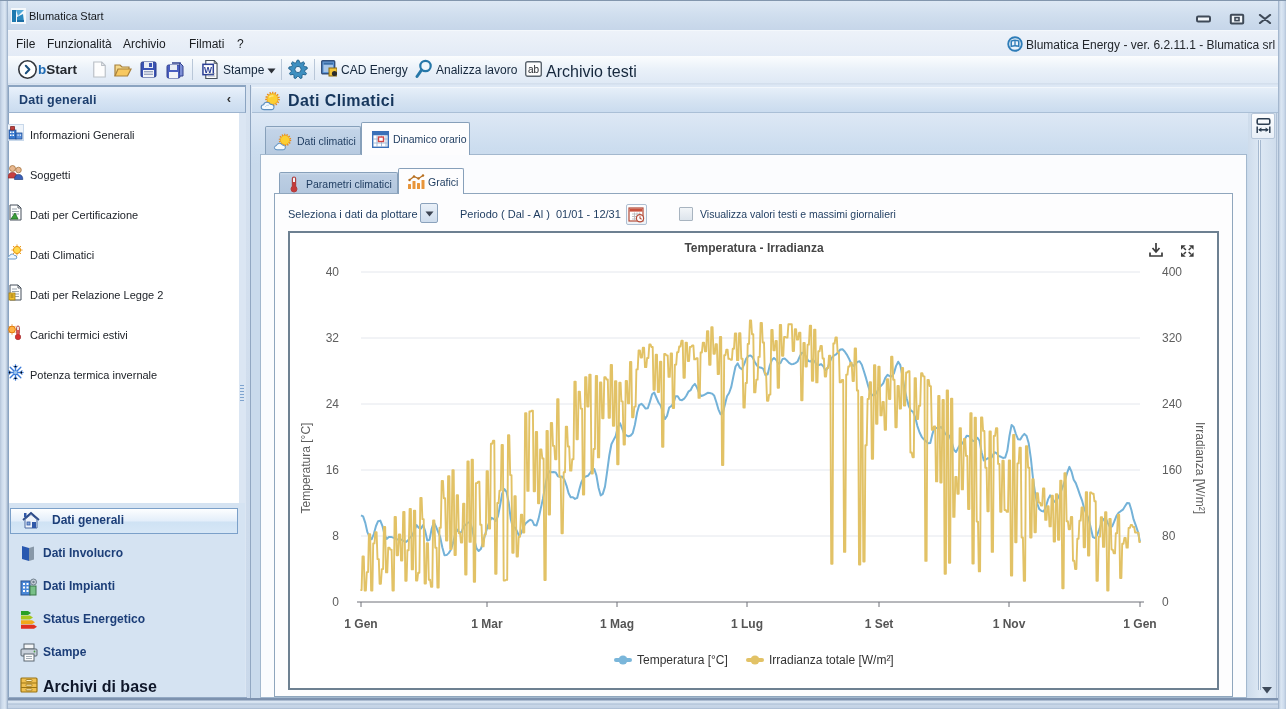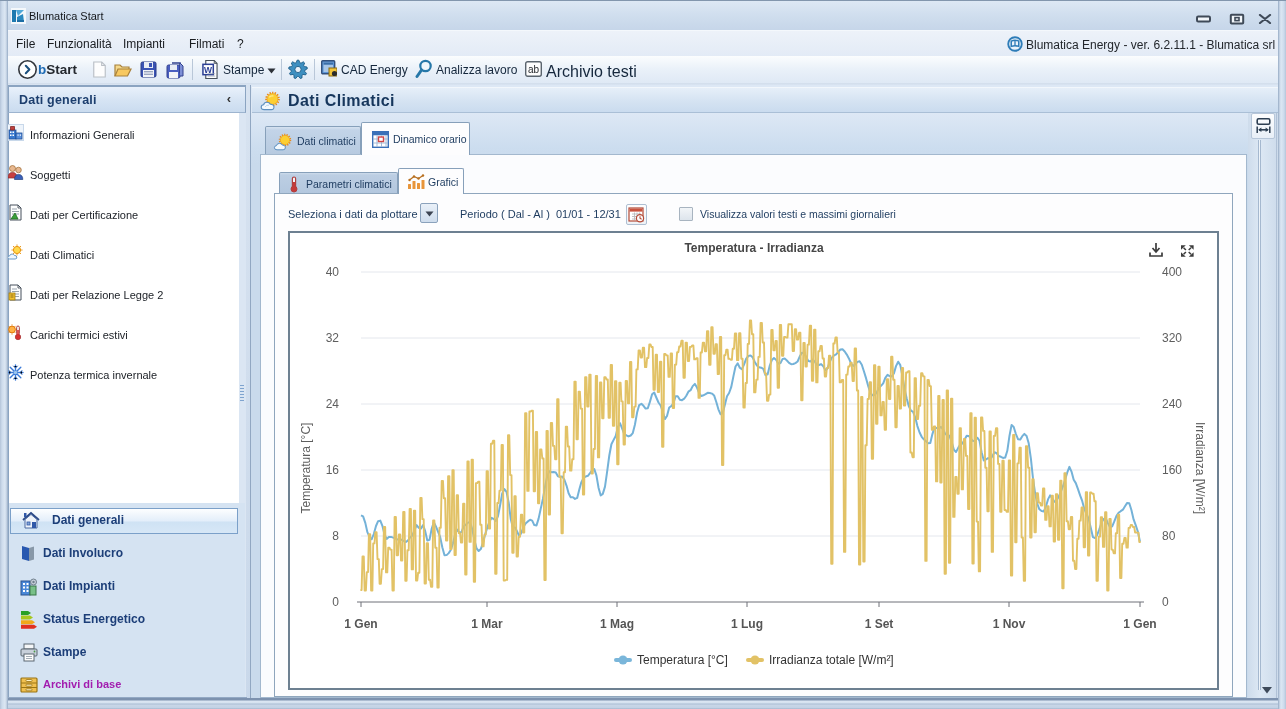--- a/index.html
+++ b/index.html
@@ -115,21 +115,21 @@
       <rect x="6" y="4.6" width="4" height="3" fill="none" stroke="#3f4a58" stroke-width="1.6"></rect>
     </svg>
   <svg class="winbtn" style="left:1258px;top:13px" width="14" height="10" viewBox="0 0 14 10">
       <path d="M2 1 L12 9 M12 1 L2 9" stroke="#3f4a58" stroke-width="2.2" stroke-linecap="round"></path>
     </svg>
 </div>
 
 <div id="menubar">
   <span class="menuitem" style="left:16px">File</span>
   <span class="menuitem" style="left:47px">Funzionalità</span>
-  <span class="menuitem" style="left:123px">Impianti</span>
+  <span class="menuitem" style="left:123px">Archivio</span>
   <span class="menuitem" style="left:189px">Filmati</span>
   <span class="menuitem" style="left:237px">?</span>
   <svg class="menuitem" style="left:1007px;top:5px" width="16" height="16" viewBox="0 0 17 17">
     <circle cx="8.5" cy="8.5" r="7.2" fill="#eaf3fb" stroke="#2e7cb8" stroke-width="2"></circle>
     <path d="M4.5 5.5 Q8.5 3.5 12.5 5.5 L12.5 11 Q8.5 9.5 4.5 11 Z" fill="none" stroke="#2e7cb8" stroke-width="1.6"></path>
     <path d="M8.5 5 L8.5 10" stroke="#2e7cb8" stroke-width="1.4"></path>
   </svg>
   <span class="menuitem" style="left:1026px;top:7px;color:#23272c;white-space:nowrap">Blumatica Energy - ver. 6.2.11.1 - Blumatica srl</span>
 </div>
 
@@ -351,21 +351,21 @@
 <span style="position:absolute;left:34px;top:9px;font-size:12px;font-weight:bold;color:#1c3e78;white-space:nowrap">Stampe</span>
     </div>
 <div style="position:absolute;left:9px;top:669px;width:237px;height:33px">
 <span style="position:absolute;left:10px;top:7px"><svg width="20" height="18" viewBox="0 0 20 18">
           <rect x="2" y="2" width="16" height="14" rx="1" fill="#f0c050" stroke="#9a7414" stroke-width="1.2"></rect>
           <path d="M2 7 L18 7 M2 11.5 L18 11.5" stroke="#9a7414" stroke-width="1"></path>
           <rect x="7" y="3.5" width="6" height="2" rx="0.8" fill="#fdf0c0" stroke="#9a7414" stroke-width="0.8"></rect>
           <rect x="7" y="8.2" width="6" height="2" rx="0.8" fill="#fdf0c0" stroke="#9a7414" stroke-width="0.8"></rect>
           <rect x="7" y="12.8" width="6" height="2" rx="0.8" fill="#fdf0c0" stroke="#9a7414" stroke-width="0.8"></rect>
         </svg></span>
-<span style="position:absolute;left:34px;top:9px;font-size:11px;font-weight:bold;color:#a21caf;white-space:nowrap">Archivi di base</span>
+<span style="position:absolute;left:34px;top:9px;font-size:16px;font-weight:bold;color:#0f172a;white-space:nowrap">Archivi di base</span>
     </div>
   </div>
 <div id="sb-bottomline"></div>
 
 <div id="main"></div>
 <div id="main-head">
   <svg style="position:absolute;left:8px;top:3px" width="22" height="20" viewBox="0 0 22 20">
     <circle cx="12.5" cy="8" r="6.2" fill="none" stroke="#e8891a" stroke-width="2.2" stroke-dasharray="1.3,1.25"></circle>
     <circle cx="12.5" cy="8" r="5.4" fill="#fccf33" stroke="#f0a818" stroke-width="0.8"></circle>
     <path d="M9.2 6.2 Q11 4.6 13.4 5.0" stroke="#fde98c" stroke-width="1.4" fill="none"></path>

